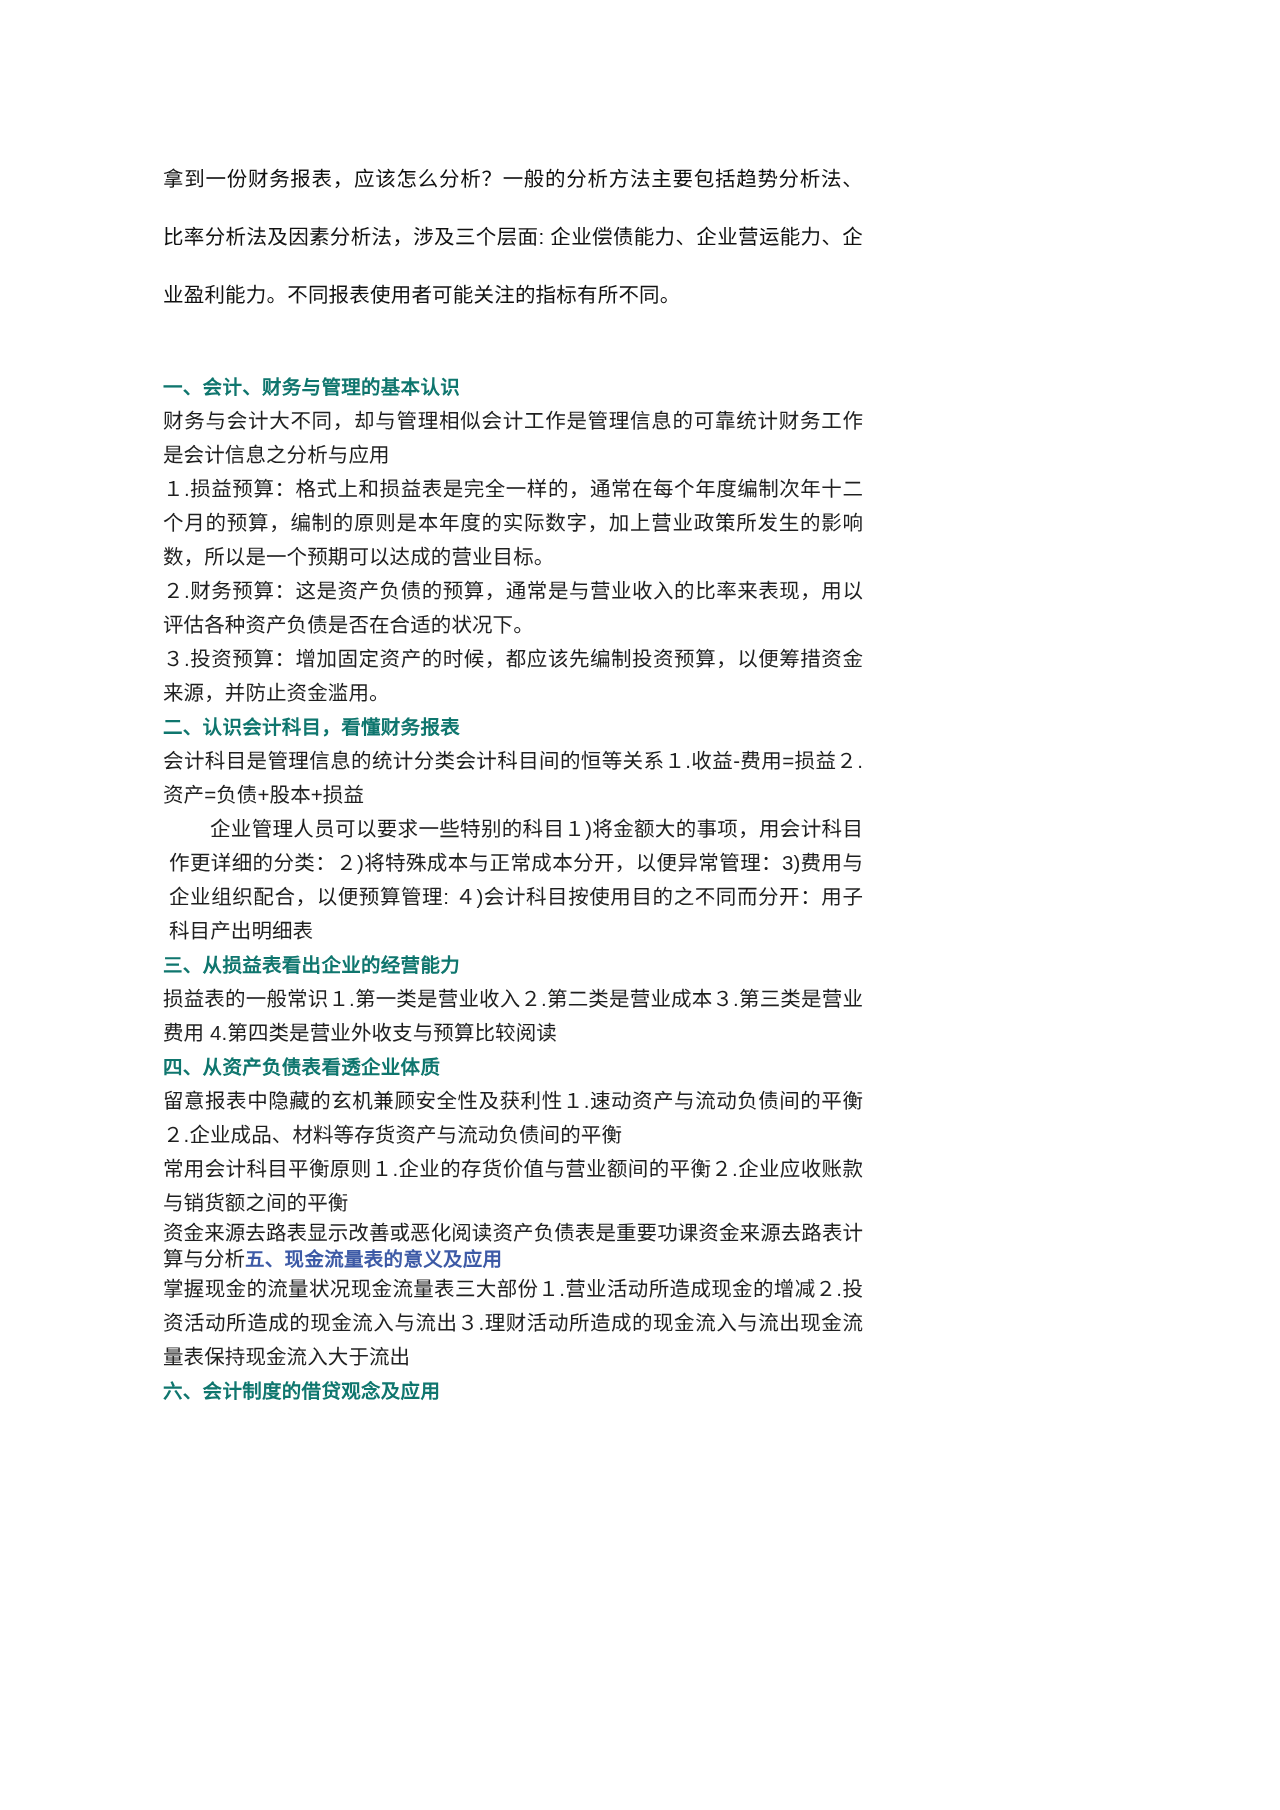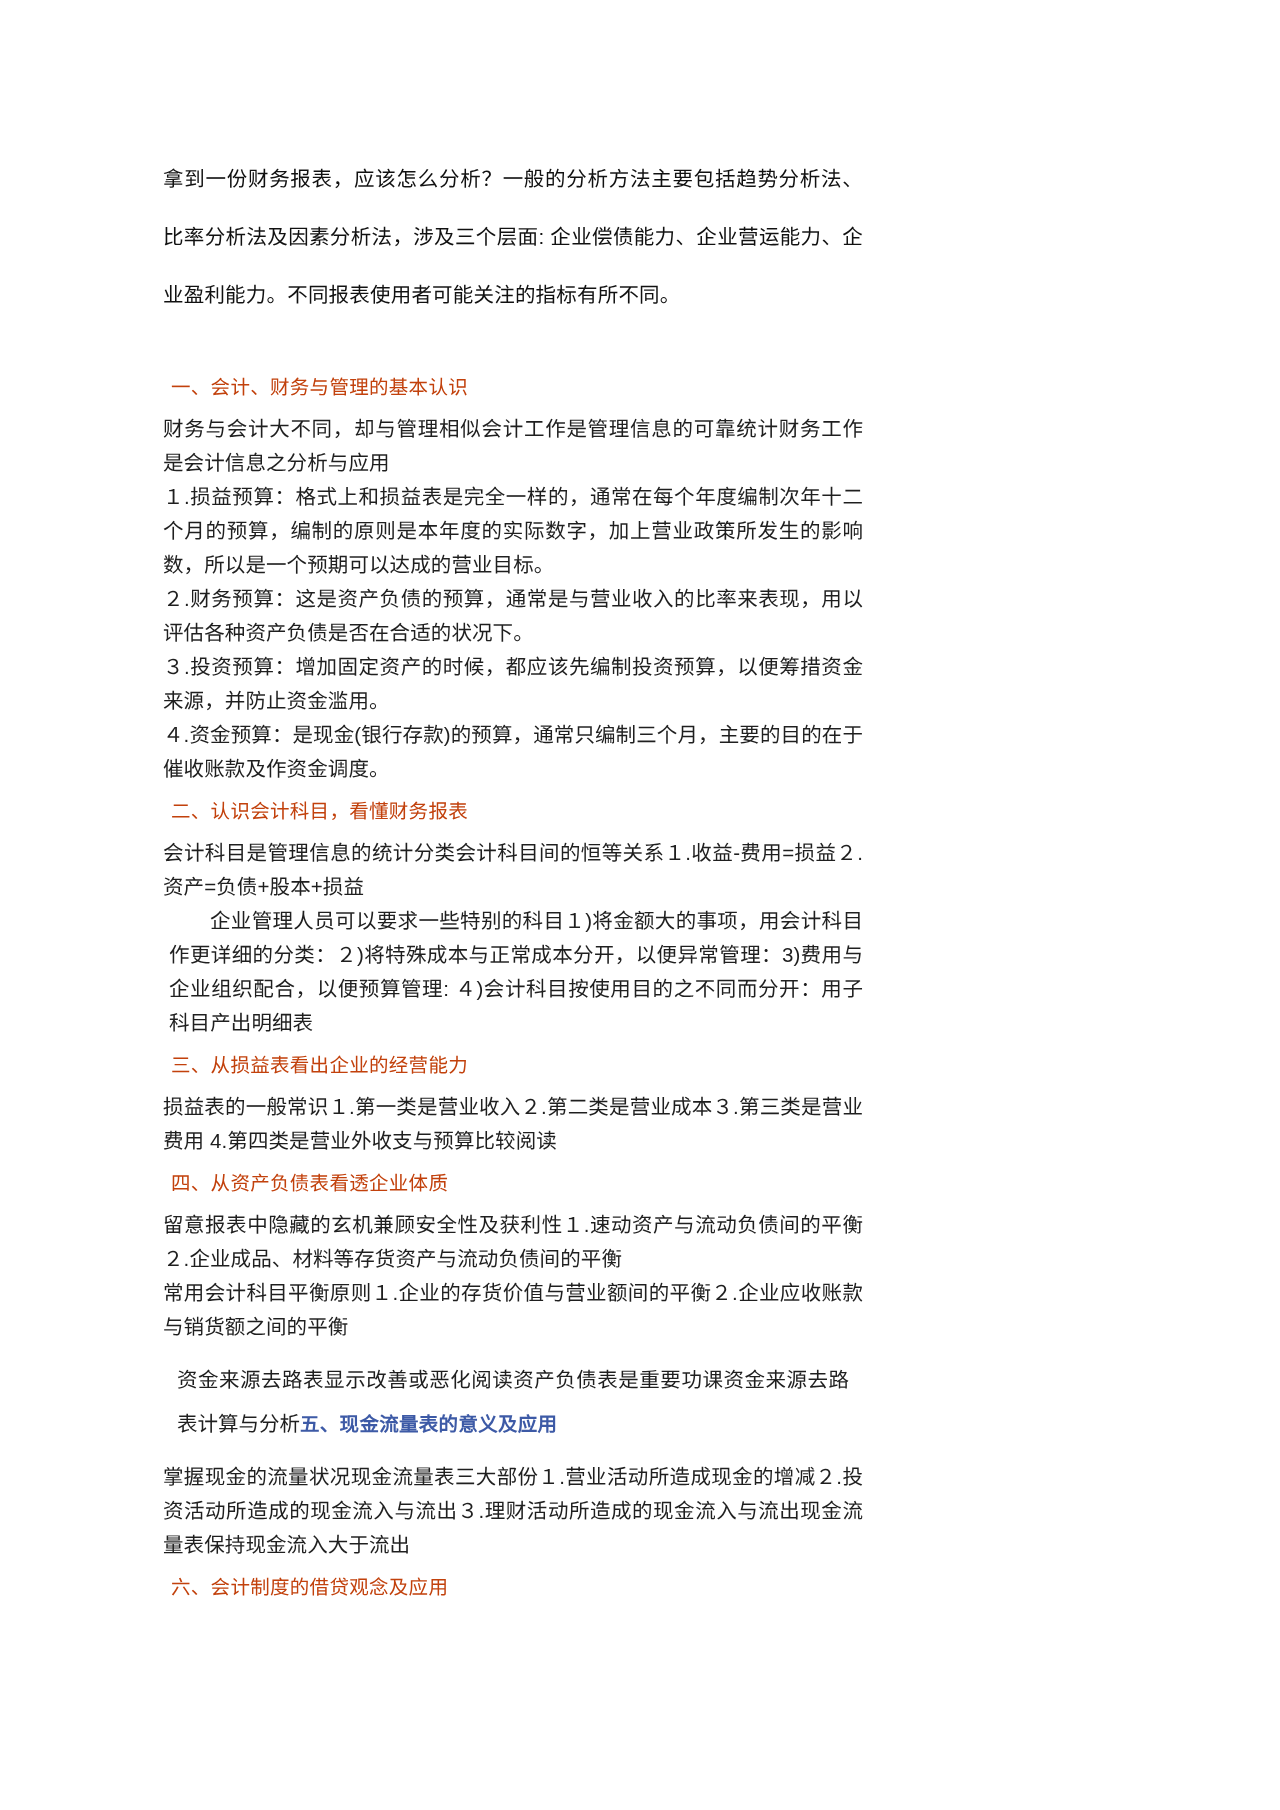--- a/index.html
+++ b/index.html
@@ -34,24 +34,24 @@
     letter-spacing: 0.2px;
     text-align: justify;
     text-justify: inter-ideograph;
     margin: 0 0 46px 0;
   }
 
   
   .heading {
     font-family: "Liberation Sans", "DejaVu Sans", sans-serif;
     font-size: 19.5px;
-    font-weight: 400;
-    color: #c2410c;
+    font-weight: 700;
+    color: #0f766e;
     line-height: 34px;
-    margin: 8px;
+    margin: 0;
     letter-spacing: 0.3px;
   }
 
   
   .body-text {
     font-family: Liberation Sans, sans-serif;
     font-size: 20.5px;
     line-height: 34px;
     color: #1f1f1f;
     margin: 0;
@@ -62,23 +62,23 @@
 
   .body-text.indent {
     text-indent: 2em;
     margin-left: 6px;
   }
 
   
   .mixed-line {
     font-family: "Liberation Serif", "DejaVu Serif", serif;
     font-size: 20.5px;
-    line-height: 44px;
+    line-height: 26px;
     color: #1f1f1f;
-    margin: 14px;
+    margin: 0;
     text-align: justify;
     text-justify: inter-ideograph;
   }
   .mixed-line .inline-heading {
     font-family: "Liberation Sans", "DejaVu Sans", sans-serif;
     font-size: 19.5px;
     font-weight: 700;
     color: #3d5aa6;
     letter-spacing: 0.3px;
   }
@@ -88,21 +88,20 @@
 
 <div class="page">
 
   <p class="intro">拿到一份财务报表，应该怎么分析？一般的分析方法主要包括趋势分析法、比率分析法及因素分析法，涉及三个层面: 企业偿债能力、企业营运能力、企业盈利能力。不同报表使用者可能关注的指标有所不同。</p>
 
   <h2 class="heading">一、会计、财务与管理的基本认识</h2>
   <p class="body-text">财务与会计大不同，却与管理相似会计工作是管理信息的可靠统计财务工作是会计信息之分析与应用</p>
   <p class="body-text">１.损益预算：格式上和损益表是完全一样的，通常在每个年度编制次年十二个月的预算，编制的原则是本年度的实际数字，加上营业政策所发生的影响数，所以是一个预期可以达成的营业目标。</p>
   <p class="body-text">２.财务预算：这是资产负债的预算，通常是与营业收入的比率来表现，用以评估各种资产负债是否在合适的状况下。</p>
   <p class="body-text">３.投资预算：增加固定资产的时候，都应该先编制投资预算，以便筹措资金来源，并防止资金滥用。</p>
-  <p class="body-text">４.资金预算：是现金(银行存款)的预算，通常只编制三个月，主要的目的在于催收账款及作资金调度。</p>
 
   <h2 class="heading">二、认识会计科目，看懂财务报表</h2>
   <p class="body-text">会计科目是管理信息的统计分类会计科目间的恒等关系１.收益-费用=损益２.资产=负债+股本+损益</p>
   <p class="body-text indent">企业管理人员可以要求一些特别的科目１)将金额大的事项，用会计科目作更详细的分类：２)将特殊成本与正常成本分开，以便异常管理：3)费用与企业组织配合，以便预算管理: ４)会计科目按使用目的之不同而分开：用子科目产出明细表</p>
 
   <h2 class="heading">三、从损益表看出企业的经营能力</h2>
   <p class="body-text">损益表的一般常识１.第一类是营业收入２.第二类是营业成本３.第三类是营业费用 4.第四类是营业外收支与预算比较阅读</p>
 
   <h2 class="heading">四、从资产负债表看透企业体质</h2>
   <p class="body-text">留意报表中隐藏的玄机兼顾安全性及获利性１.速动资产与流动负债间的平衡２.企业成品、材料等存货资产与流动负债间的平衡</p>

